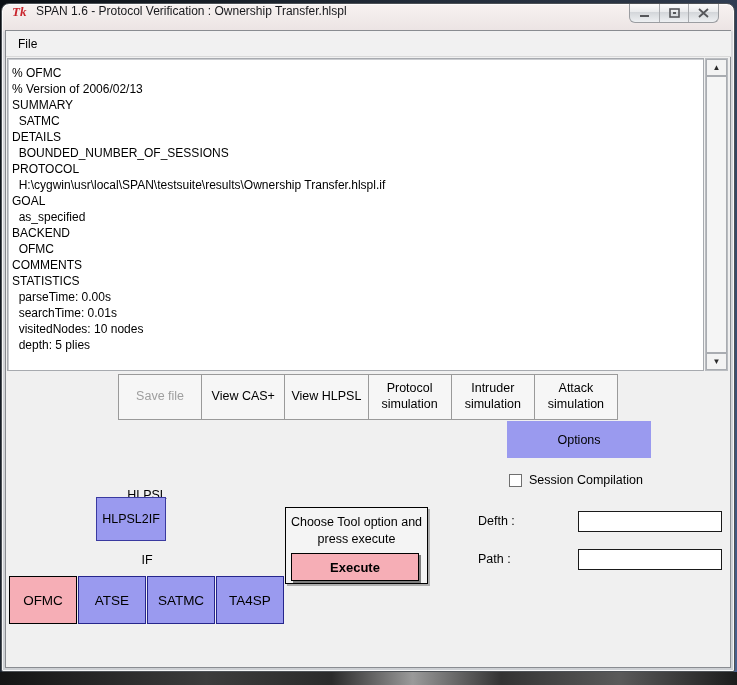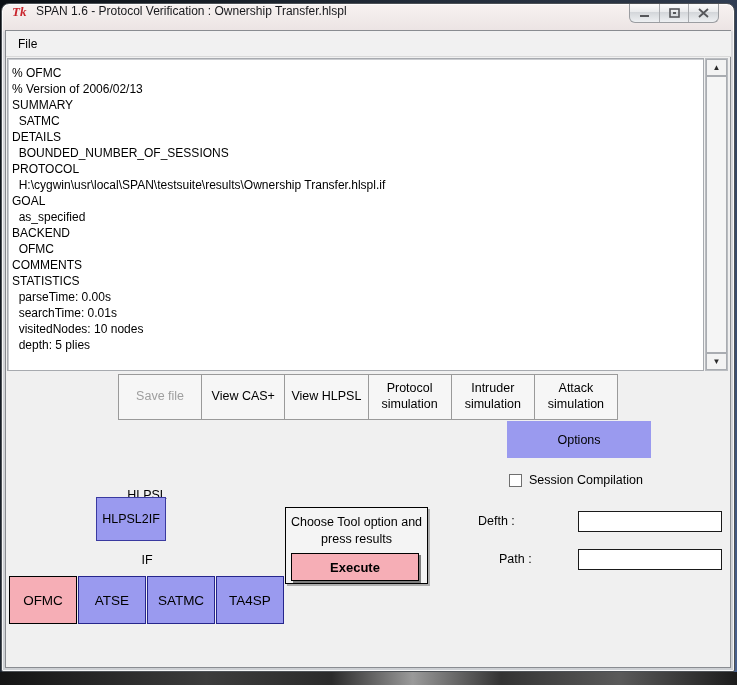--- a/index.html
+++ b/index.html
@@ -108,21 +108,21 @@
     border:1px solid #000; box-shadow:2px 2px 0 #7d7d7d; font-size:13px;font-weight:bold;
   }
   
   .checkbox {
     position:absolute; left:509px; top:474px; width:13px; height:13px;
     background:#fff; border:1px solid #6f6f6f; cursor:pointer;
   }
   .check-label { position:absolute; left:529px; top:473px; font-size:12.5px; color:#000; }
   .field-label { position:absolute; font-size:12.5px; color:#000; }
   .defth-label { left:478px; top:514px; }
-  .path-label  { left:499px; top:552px; }
+  .path-label  { left:478px; top:552px; }
   .text-input {
     position:absolute; width:144px; height:21px; background:#fff;
     border:1px solid #1a1a1a; font-family:"Liberation Sans", sans-serif;
     font-size:12px; padding:0 3px; outline:none;
   }
   .defth-input { left:578px; top:511px; }
   .path-input  { left:578px; top:549px; }
 </style>
 </head>
 <body>
@@ -213,21 +213,21 @@
   <div class="flat-btn purple hlpsl2if-btn">HLPSL2IF</div>
   <div class="if-label">IF</div>
 
   <div class="flat-btn pink tool-btn" style="left:9px; width:68px;">OFMC</div>
   <div class="flat-btn purple tool-btn" style="left:78px; width:68px;">ATSE</div>
   <div class="flat-btn purple tool-btn" style="left:147px; width:68px;">SATMC</div>
   <div class="flat-btn purple tool-btn" style="left:216px; width:68px;">TA4SP</div>
 
   <div class="choose-box">
     <div class="t1">Choose Tool option and</div>
-    <div class="t2">press results</div>
+    <div class="t2">press execute</div>
   </div>
   <div class="flat-btn pink execute-btn">Execute</div>
 
   <div class="checkbox"></div>
   <div class="check-label">Session Compilation</div>
 
   <div class="field-label defth-label">Defth :</div>
   <input type="text" class="text-input defth-input" value="" style="">
 
   <div class="field-label path-label">Path :</div>

